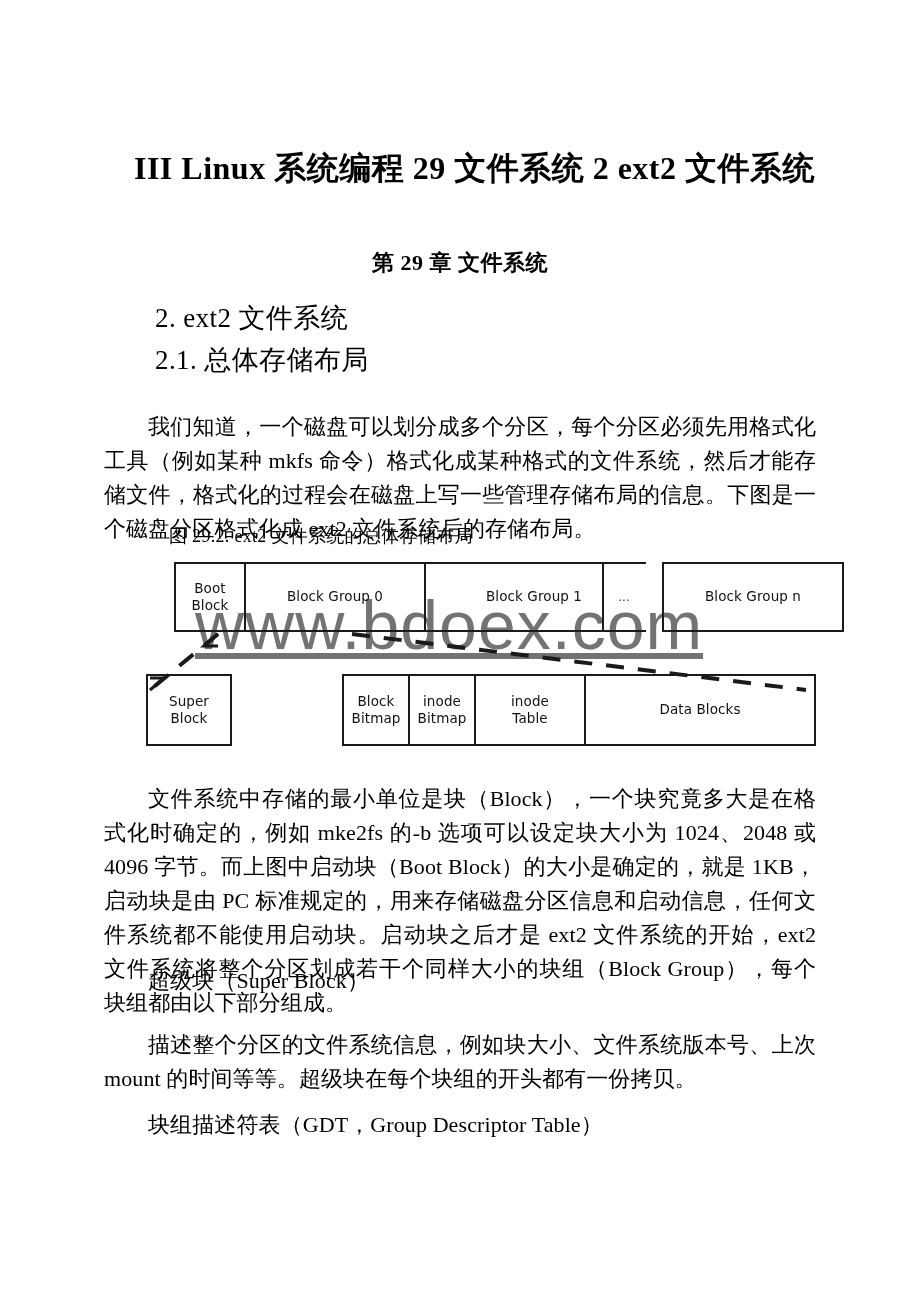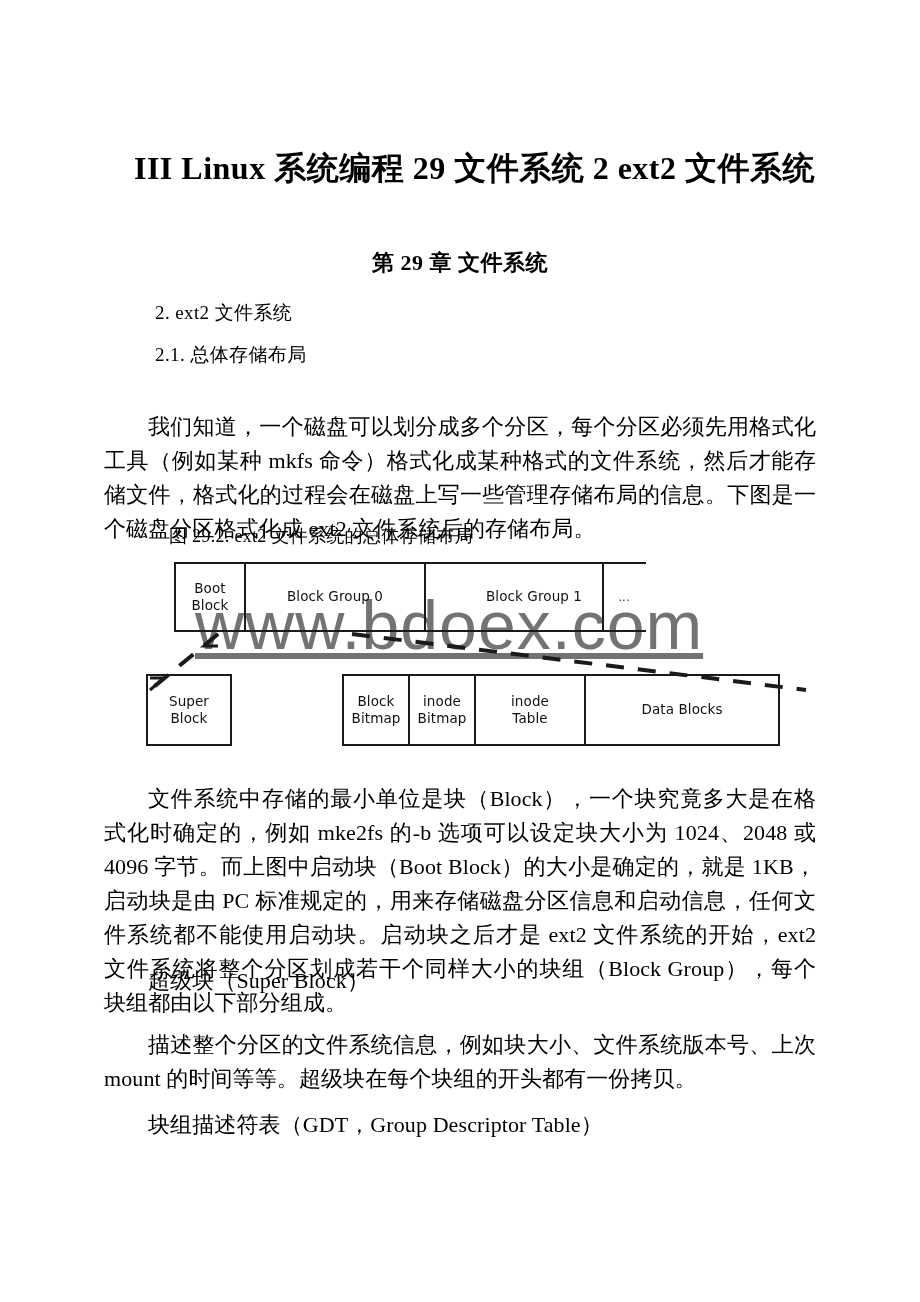--- a/index.html
+++ b/index.html
@@ -63,21 +63,21 @@
     width: 710px;
     text-align: center;
     font-size: 22px;
     font-weight: bold;
     letter-spacing: 0.5px;
   }
 
   .sec-h {
     position: absolute;
     left: 155px;
-    font-size: 19px;
+    font-size: 27px;
     font-weight: normal;
     letter-spacing: 0.4px;
     white-space: nowrap;
   }
   .sec-h-1 { top: 300px; }
   .sec-h-2 { top: 342px; }
 
   
   .para {
     position: absolute;
@@ -201,20 +201,23 @@
         <span>Block Group 0</span>
       </div>
       <div class="dbox" style="left:250px; top:0px; width:180px; height:70px;padding-left:40px;">
         <span>Block Group 1</span>
       </div>
       <div class="dbox" style="left:428px; top:0px; width:44px; height:70px; border-right:none;">
       </div>
       <div class="dots" style="left:428px; top:0px; width:44px; height:70px;">
         <span>...</span>
       </div>
+      <div class="dbox" style="left:488px; top:0px; width:182px; height:70px;">
+        <span>Block Group n</span>
+      </div>
     </div>
 
     <div class="diagram" id="diagram-bottom">
       <div class="dbox" style="left:0px; top:0px; width:86px; height:72px;">
         <span>
           <span>Super</span><br>
           <span>Block</span>
         </span>
       </div>
       <div class="dbox" style="left:196px; top:0px; width:68px; height:72px;">
@@ -228,21 +231,21 @@
           <span>inode</span><br>
           <span>Bitmap</span>
         </span>
       </div>
       <div class="dbox" style="left:328px; top:0px; width:112px; height:72px;">
         <span>
           <span>inode</span><br>
           <span>Table</span>
         </span>
       </div>
-      <div class="dbox" style="left:438px; top:0px; width:196px; height:72px;">
+      <div class="dbox" style="left:438px; top:0px; width:232px; height:72px;">
         <span>Data Blocks</span>
       </div>
     </div>
 
     <p class="para p2">文件系统中存储的最小单位是块（Block），一个块究竟多大是在格式化时确定的，例如 mke2fs 的-b 选项可以设定块大小为 1024、2048 或 4096 字节。而上图中启动块（Boot Block）的大小是确定的，就是 1KB，启动块是由 PC 标准规定的，用来存储磁盘分区信息和启动信息，任何文件系统都不能使用启动块。启动块之后才是 ext2 文件系统的开始，ext2 文件系统将整个分区划成若干个同样大小的块组（Block Group），每个块组都由以下部分组成。</p>
 
     <div class="para subhead sub1">超级块（Super Block）</div>
 
     <p class="para p3">描述整个分区的文件系统信息，例如块大小、文件系统版本号、上次 mount 的时间等等。超级块在每个块组的开头都有一份拷贝。</p>
 

